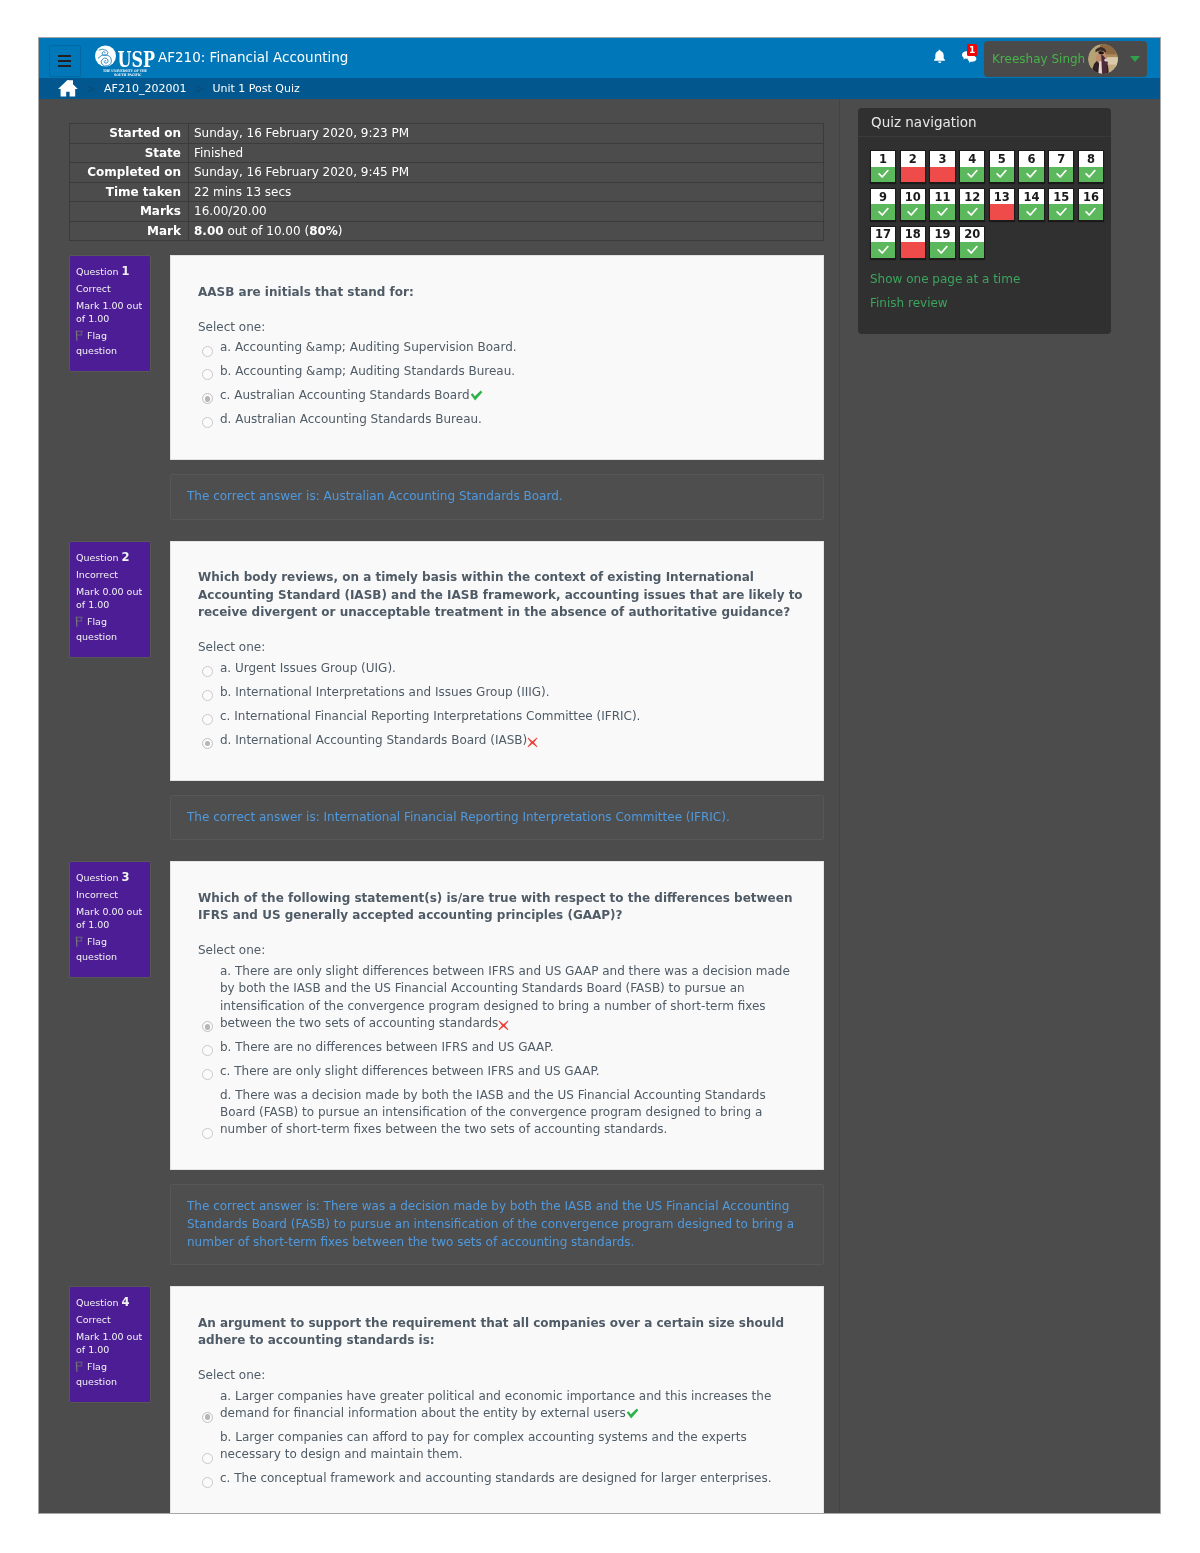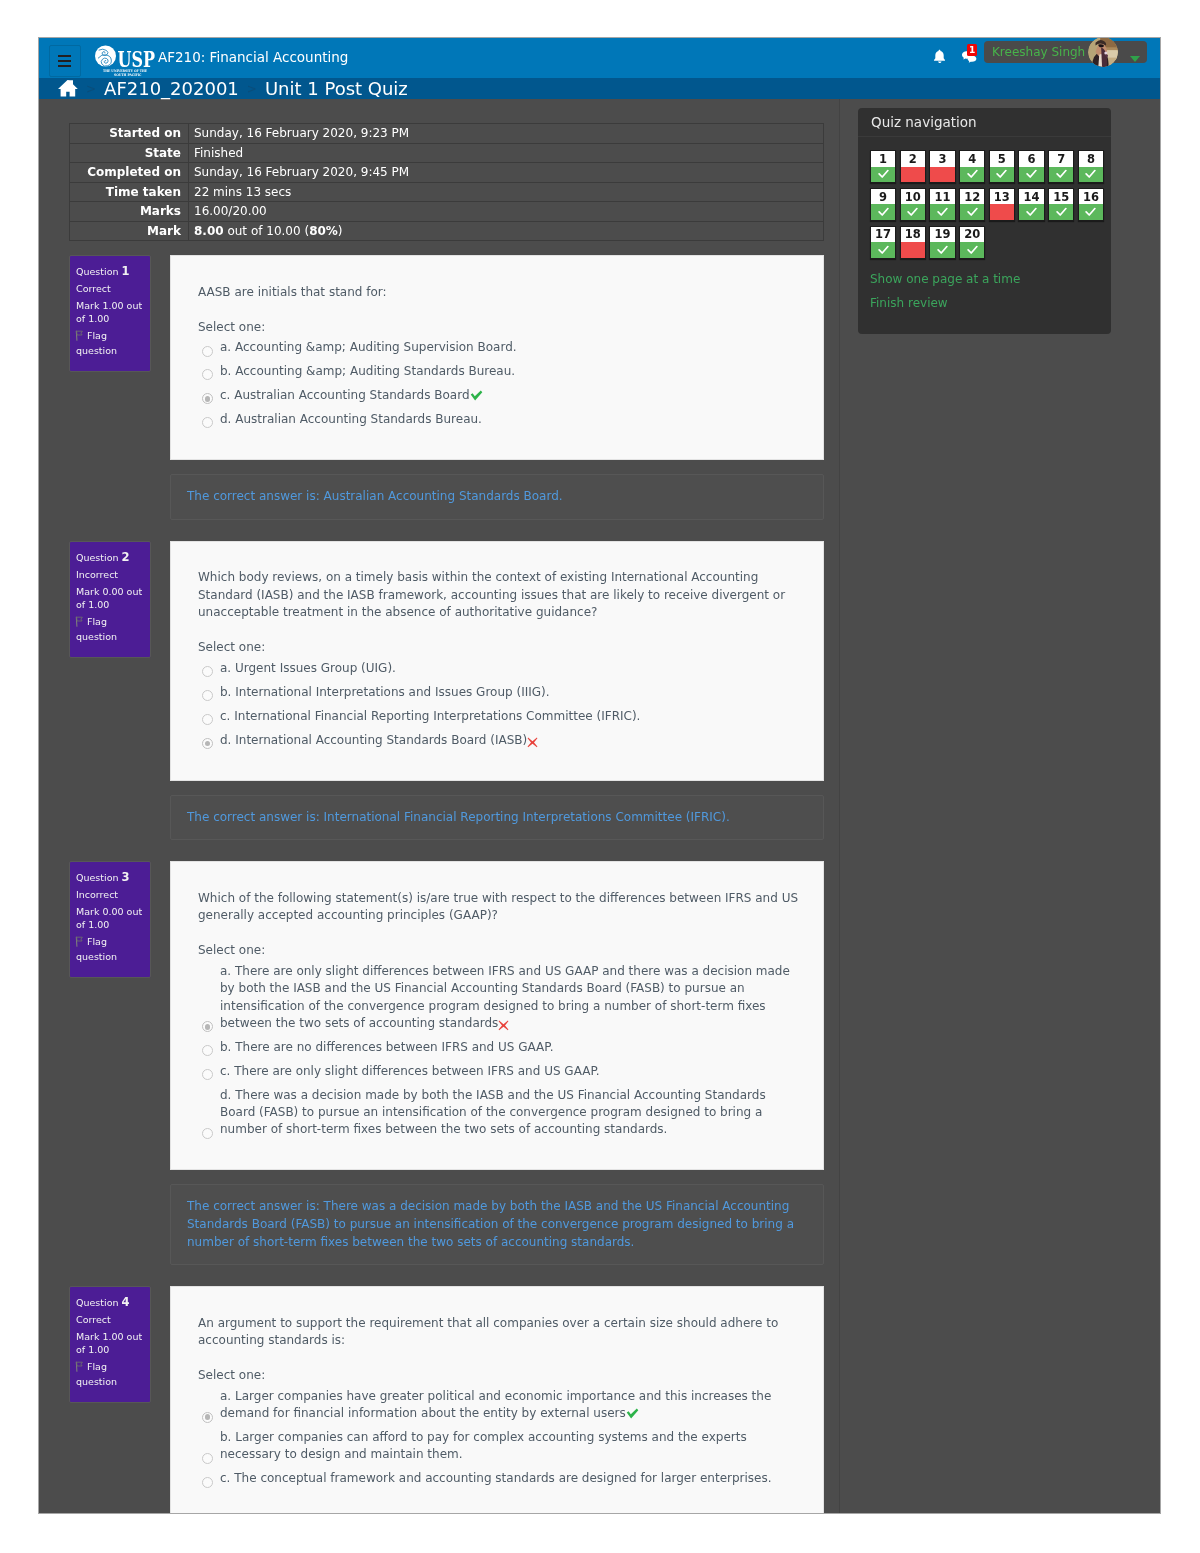--- a/index.html
+++ b/index.html
@@ -17,31 +17,31 @@
   .nav-toggle span{display:block;width:13px;height:2px;background:#231f20;margin:1.5px 0;}
   .brand{display:flex;align-items:flex-start;margin-left:55px;margin-top:7px;text-decoration:none;}
   .usp-logo{display:block;}
   .site-name{color:#fff;font-size:13.5px;margin-left:3px;margin-top:4px;white-space:nowrap;}
   .nav-right{position:absolute;right:0;top:0;height:40px;width:1px;}
   .nav-icon{position:absolute;cursor:pointer;line-height:0;}
   #notif-btn{right:214px;top:11px;}
   #msg-btn{right:183px;top:13px;}
   .badge{position:absolute;top:-7px;left:5px;background:#f00505;color:#fff;font-size:9px;line-height:10px;
          padding:1px 2px 1px 2px;border-radius:1.5px;font-weight:bold;text-align:center;}
-  .usermenu{position:absolute;right:13px;top:3px;width:163px;height:22px;display:flex;align-items:center;
+  .usermenu{position:absolute;right:13px;top:3px;width:163px;height:36px;display:flex;align-items:center;
             background:#4a4a4a;border-radius:4px;padding:0 0 0 8px;cursor:pointer;}
   .usermenu .uname{color:#47b34a;font-size:12px;white-space:nowrap;}
   .avatar{width:30px;height:30px;border-radius:50%;margin-left:3px;overflow:hidden;flex:none;position:relative;}
   .caret{position:absolute;right:7px;top:15px;width:0;height:0;border-left:5px solid transparent;
          border-right:5px solid transparent;border-top:6px solid #2fa14a;}
 
   
   #breadcrumb{height:21px;background:#01578e;display:flex;align-items:center;padding-left:18px;gap:0;}
   #breadcrumb .sep{color:#0a4d7a;font-size:12px;margin:0 8px;}
-  #breadcrumb .crumb{color:#fff;font-size:18px;white-space:nowrap;}
+  #breadcrumb .crumb{color:#fff;font-size:11px;white-space:nowrap;}
 
   
   #body-wrap{display:flex;align-items:flex-start;}
   #maincol{width:801px;flex:none;border-right:1px solid #434343;min-height:1414px;}
   #sidecol{width:319px;flex:none;padding-top:9px;padding-left:18px;}
 
   
   .quizinfo{margin:24px 0 0 30px;width:755px;border-collapse:collapse;border:1px solid #3b3b3b;}
   .quizinfo td{border:1px solid #3b3b3b;padding:0 5px;font-size:12px;color:#fff;line-height:18.5px;height:18.5px;}
   .quizinfo td.lbl{text-align:right;font-weight:bold;width:119px;padding-right:7px;}
@@ -52,21 +52,21 @@
   .qcontainer{display:flex;align-items:flex-start;}
   .qinfo{width:82px;flex:none;background:#4c1d95;border:1px solid #575757;border-radius:2px;
          padding:9px 6px 14px 6px;color:#f2f2f2;font-size:9.5px;line-height:13px;}
   .qinfo>div,.qinfo>a{margin-bottom:4px;}
   .qinfo>a{margin-bottom:0;}
   .qinfo .qno b{font-size:11.5px;font-weight:bold;}
   .qinfo .qflag{display:block;color:#f2f2f2;text-decoration:none;}
   .qinfo .qflag .fi{display:inline-block;vertical-align:-2px;margin-right:2px;margin-left:-1px;}
   .qcard{flex:1;margin-left:19px;background:#f9f9f9;border:1px solid #e3e3e3;padding:27.5px 18px 27.5px 27px;
          color:#4f5b66;font-size:12px;line-height:17.5px;}
-  .qtext{margin:0;width:607px;}
+  .qtext{margin:0;width:607px;font-weight:bold;}
   .selectone{margin-top:17.5px;margin-bottom:0px;width:607px;}
   .answers{padding-left:4px;}
   .answer{display:flex;align-items:flex-end;padding:3.3px 0;}
   .radio{width:11px;height:11px;border-radius:50%;border:1px solid #c9c9c9;background:#fbfbfb;flex:none;
          margin-top:4.5px;margin-right:7px;position:relative;}
   .radio.on{border:1px solid #c0c0c0;background:#fbfbfb;}
   .radio.on::after{content:"";position:absolute;left:50%;top:50%;width:5.4px;height:5.4px;margin-left:-2.7px;
                    margin-top:-2.7px;border-radius:50%;background:#b6b6b6;}
   .answer .atext{width:575px;line-height:17.3px;}
   .mk{margin-left:0px;display:inline-block;vertical-align:-1px;line-height:0;}

